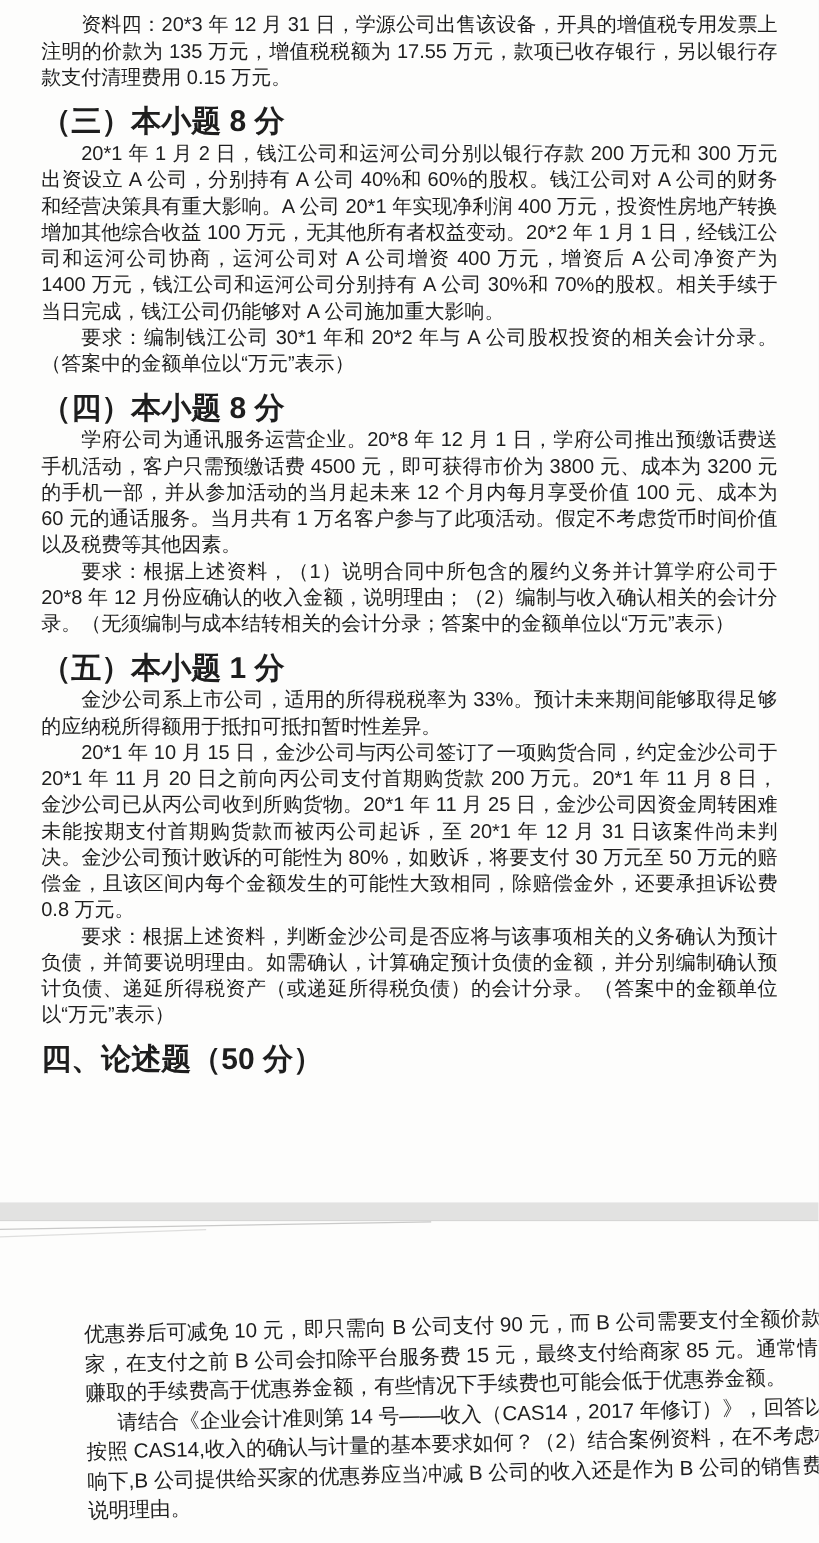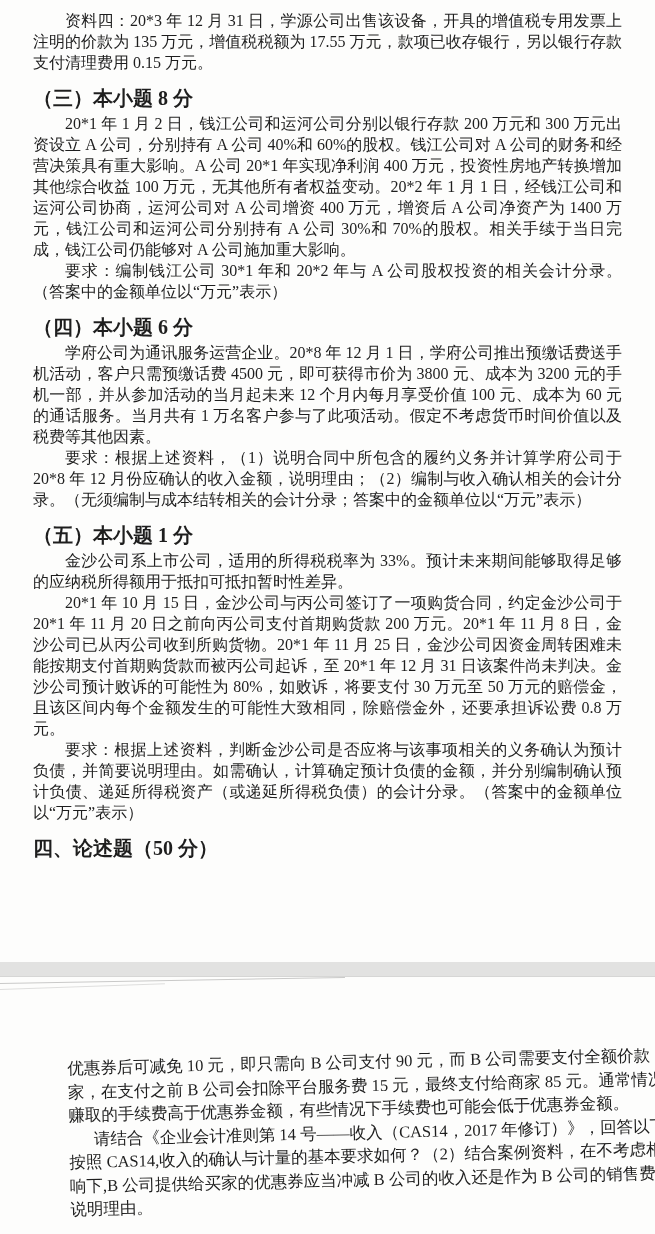--- a/index.html
+++ b/index.html
@@ -1,33 +1,33 @@
 <!DOCTYPE html>
 <html style="--canvas-background: #f5f5f4; --page-background: #fdfdfc; --separator-band: #e2e2e1; --body-text: #1e1e1e;"><head>
 <meta charset="utf-8">
 <style>
   html,body{margin:0;padding:0;background:#ffffff;}
   .screen{
     position:relative;width:655px;height:1234px;overflow:hidden;
     background:var(--canvas-background,#f5f5f4);
-    font-family:Liberation Serif, serif;
+    font-family:Liberation Sans, sans-serif;
     color:var(--body-text,#1e1e1e);
   }
   .page1{
     position:absolute;top:0;left:0;width:655px;height:962px;
     background:var(--page-background,#fdfdfc);
     box-sizing:border-box;padding:10px 33px 0 33px;overflow:hidden;
   }
   .para{
     font-size:16px;line-height:21px;margin:0;
     text-align:justify;text-indent:2em;
     font-weight:500;
   }
   .heading{
-    font-size:20px;line-height:22px;font-weight:bold;
+    font-size:24px;line-height:22px;font-weight:bold;
     margin:14px 0 4px 0;text-indent:0;
   }
   .separator{
     position:absolute;top:962px;left:0;width:655px;height:14px;
     background:var(--separator-band,#e2e2e1);
     border-bottom:1px solid #d6d6d5;
   }
   .page2{
     position:absolute;top:977px;left:0;width:655px;height:257px;
     background:var(--page-background,#fdfdfc);overflow:visible;
@@ -51,21 +51,21 @@
 </head>
 <body>
 
 <div class="screen">
 
   <div class="page1">
     <p class="para">资料四：20*3 年 12 月 31 日，学源公司出售该设备，开具的增值税专用发票上注明的价款为 135 万元，增值税税额为 17.55 万元，款项已收存银行，另以银行存款支付清理费用 0.15 万元。</p>
     <h2 class="heading">（三）本小题 8 分</h2>
     <p class="para">20*1 年 1 月 2 日，钱江公司和运河公司分别以银行存款 200 万元和 300 万元出资设立 A 公司，分别持有 A 公司 40%和 60%的股权。钱江公司对 A 公司的财务和经营决策具有重大影响。A 公司 20*1 年实现净利润 400 万元，投资性房地产转换增加其他综合收益 100 万元，无其他所有者权益变动。20*2 年 1 月 1 日，经钱江公司和运河公司协商，运河公司对 A 公司增资 400 万元，增资后 A 公司净资产为 1400 万元，钱江公司和运河公司分别持有 A 公司 30%和 70%的股权。相关手续于当日完成，钱江公司仍能够对 A 公司施加重大影响。</p>
     <p class="para">要求：编制钱江公司 30*1 年和 20*2 年与 A 公司股权投资的相关会计分录。（答案中的金额单位以“万元”表示）</p>
-    <h2 class="heading">（四）本小题 6 分</h2>
+    <h2 class="heading">（四）本小题 8 分</h2>
     <p class="para">学府公司为通讯服务运营企业。20*8 年 12 月 1 日，学府公司推出预缴话费送手机活动，客户只需预缴话费 4500 元，即可获得市价为 3800 元、成本为 3200 元的手机一部，并从参加活动的当月起未来 12 个月内每月享受价值 100 元、成本为 60 元的通话服务。当月共有 1 万名客户参与了此项活动。假定不考虑货币时间价值以及税费等其他因素。</p>
     <p class="para">要求：根据上述资料，（1）说明合同中所包含的履约义务并计算学府公司于 20*8 年 12 月份应确认的收入金额，说明理由；（2）编制与收入确认相关的会计分录。（无须编制与成本结转相关的会计分录；答案中的金额单位以“万元”表示）</p>
     <h2 class="heading">（五）本小题 1 分</h2>
     <p class="para">金沙公司系上市公司，适用的所得税税率为 33%。预计未来期间能够取得足够的应纳税所得额用于抵扣可抵扣暂时性差异。</p>
     <p class="para">20*1 年 10 月 15 日，金沙公司与丙公司签订了一项购货合同，约定金沙公司于 20*1 年 11 月 20 日之前向丙公司支付首期购货款 200 万元。20*1 年 11 月 8 日，金沙公司已从丙公司收到所购货物。20*1 年 11 月 25 日，金沙公司因资金周转困难未能按期支付首期购货款而被丙公司起诉，至 20*1 年 12 月 31 日该案件尚未判决。金沙公司预计败诉的可能性为 80%，如败诉，将要支付 30 万元至 50 万元的赔偿金，且该区间内每个金额发生的可能性大致相同，除赔偿金外，还要承担诉讼费 0.8 万元。</p>
     <p class="para">要求：根据上述资料，判断金沙公司是否应将与该事项相关的义务确认为预计负债，并简要说明理由。如需确认，计算确定预计负债的金额，并分别编制确认预计负债、递延所得税资产（或递延所得税负债）的会计分录。（答案中的金额单位以“万元”表示）</p>
     <h2 class="heading">四、论述题（50 分）</h2>
 
   </div>
 

